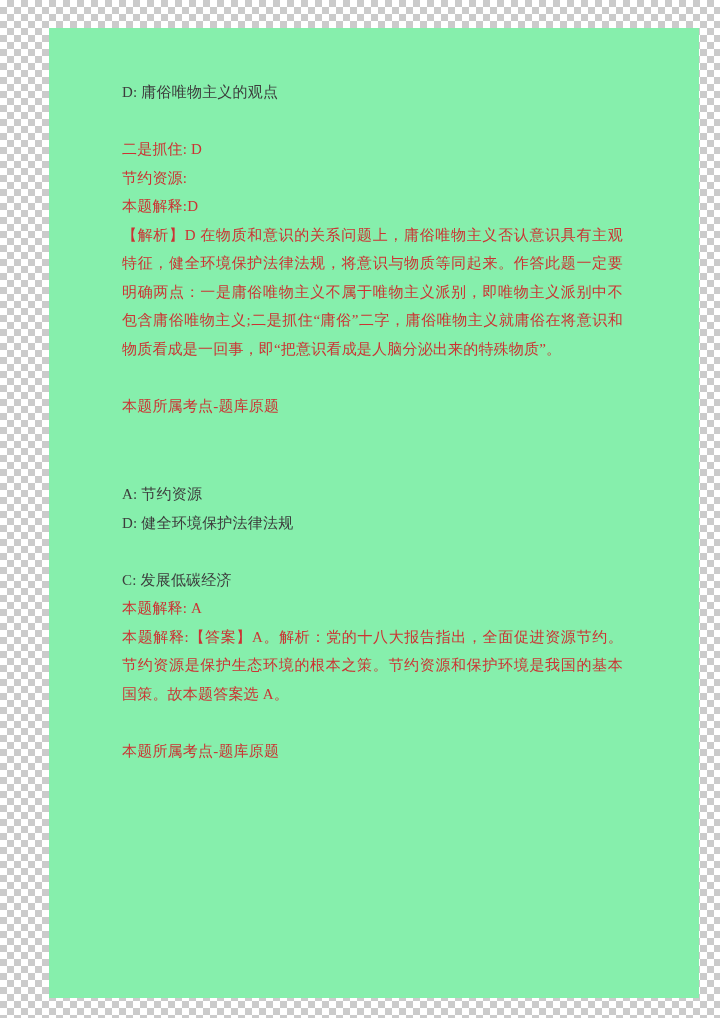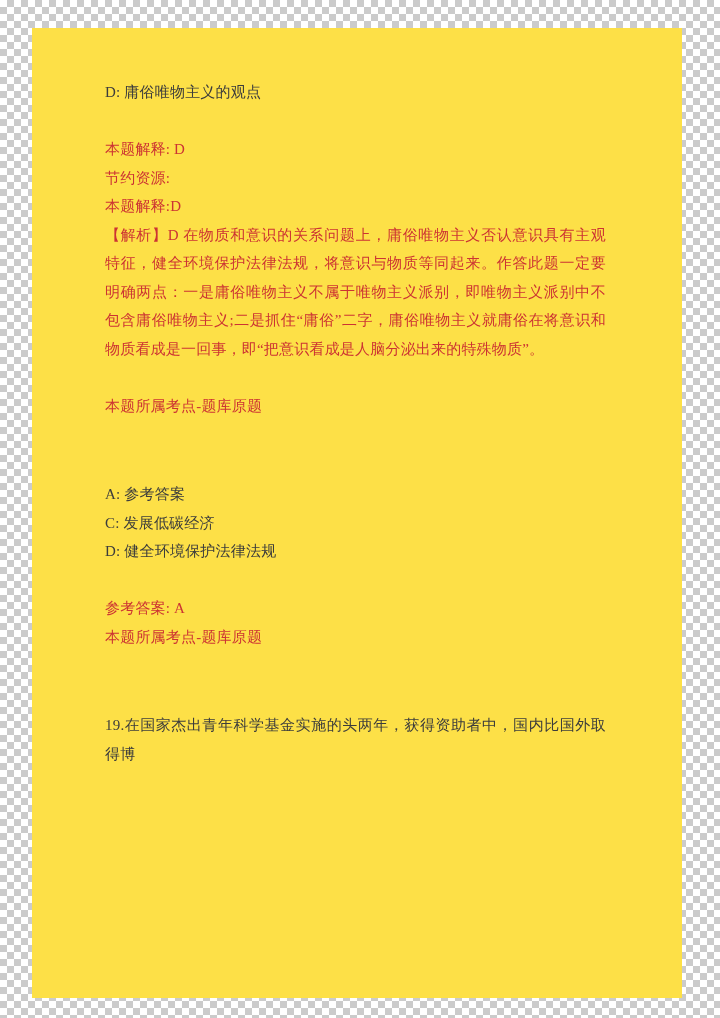--- a/index.html
+++ b/index.html
@@ -9,25 +9,25 @@
     position: relative;
     font-family: "Liberation Serif", "DejaVu Serif", serif;
     
     background-color: #ffffff;
     background-image: conic-gradient(var(--checker, #cbcbcb) 25%, #ffffff 0 50%, var(--checker, #cbcbcb) 0 75%, #ffffff 0);
     background-size: 14px 14px;
     overflow: hidden;
   }
   .page {
     position: absolute;
-    left: 32px;
+    left: 49px;
     top: 28px;
     width: 650px;
     height: 970px;
-    background: #fde047;
+    background: #86efac;
   }
   .content {
     padding: 50px 76px 0 73px;
   }
   .content p {
     margin: 0;
     font-size: 15px;
     line-height: 28.5px;
     letter-spacing: 0.2px;
     text-align: justify;
@@ -38,25 +38,25 @@
   p.red   { color: var(--red, #cc3333); }
   .gap-1 { margin-bottom: 28.5px !important; }
   .gap-2 { margin-bottom: 60px !important; }
 </style>
 </head>
 <body>
 
 <div class="page">
   <div class="content">
       <p class="black gap-1">D: 庸俗唯物主义的观点</p>
-      <p class="red">本题解释: D</p>
+      <p class="red">二是抓住: D</p>
       <p class="red">节约资源:</p>
       <p class="red">本题解释:D</p>
       <p class="red gap-1">【解析】D 在物质和意识的关系问题上，庸俗唯物主义否认意识具有主观特征，健全环境保护法律法规，将意识与物质等同起来。作答此题一定要明确两点：一是庸俗唯物主义不属于唯物主义派别，即唯物主义派别中不包含庸俗唯物主义;二是抓住“庸俗”二字，庸俗唯物主义就庸俗在将意识和物质看成是一回事，即“把意识看成是人脑分泌出来的特殊物质”。</p>
       <p class="red gap-2">本题所属考点-题库原题</p>
-      <p class="black">A: 参考答案</p>
+      <p class="black">A: 节约资源</p>
+      <p class="black gap-1">D: 健全环境保护法律法规</p>
       <p class="black">C: 发展低碳经济</p>
-      <p class="black gap-1">D: 健全环境保护法律法规</p>
-      <p class="red">参考答案: A</p>
+      <p class="red">本题解释: A</p>
+      <p class="red gap-1">本题解释:【答案】A。解析：党的十八大报告指出，全面促进资源节约。节约资源是保护生态环境的根本之策。节约资源和保护环境是我国的基本国策。故本题答案选 A。</p>
       <p class="red gap-2">本题所属考点-题库原题</p>
-      <p class="black">19.在国家杰出青年科学基金实施的头两年，获得资助者中，国内比国外取得博</p>
     </div>
 </div>
 
 </body></html>

